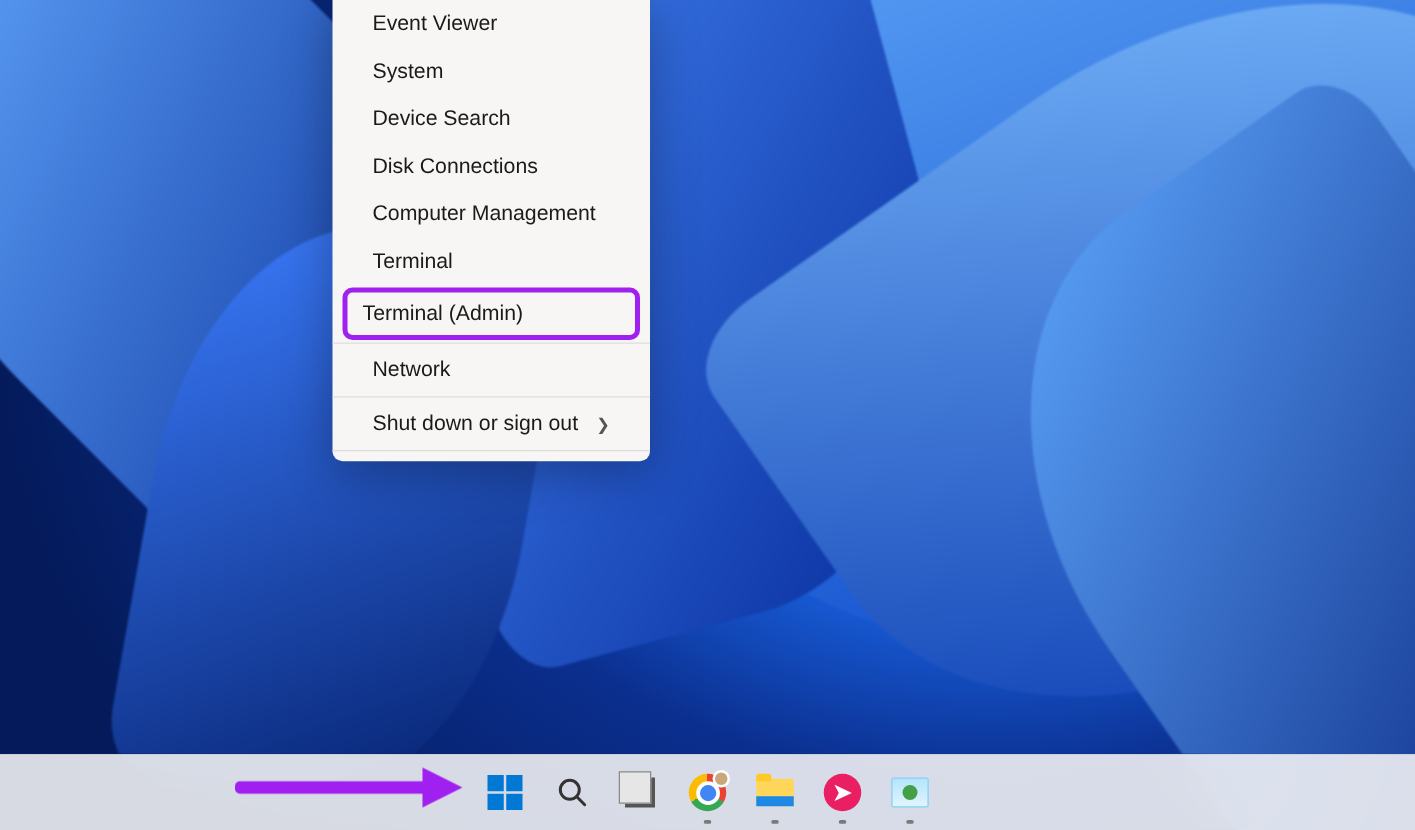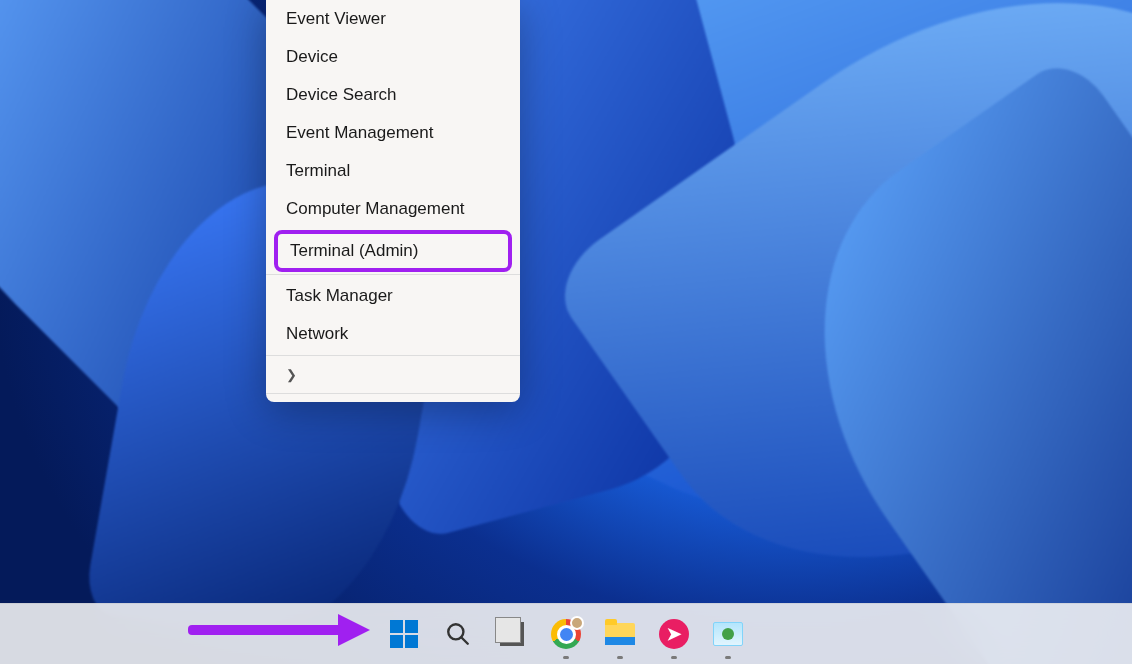--- a/index.html
+++ b/index.html
@@ -37,21 +37,21 @@
   background: #f8f6f4;
   border-radius: 0 0 8px 8px;
   box-shadow: 0 8px 40px rgba(0,0,0,0.3);
   padding-bottom: 6px;
   z-index: 20;
 }
 .menu-item {
   display: flex;
   align-items: center;
   justify-content: space-between;
-  padding: 9px 20px;
+  padding: 9px 32px;
   font-size: 17px;
   color: #1a1a1a;
   cursor: pointer;
 }
 .sep { height: 1px; background: #ddd; margin: 2px 0; }
 .highlighted-wrap {
   border: 4px solid #a020f0;
   border-radius: 8px;
   margin: 2px 8px;
 }
@@ -147,48 +147,46 @@
   <div class="petal p4"></div>
   <div class="petal p5"></div>
   <div class="petal p6"></div>
 </div>
 
 <div class="context-menu">
   <div class="menu-item">
       <span class="label"><span>Event Viewer</span></span>
     </div>
   <div class="menu-item">
-      <span class="label"><span>Device</span></span>
+      <span class="label"><span>System</span></span>
     </div>
   <div class="menu-item">
       <span class="label"><span>Device Search</span></span>
     </div>
   <div class="menu-item">
-      <span class="label"><span>Event Management</span></span>
+      <span class="label"><span>Disk Connections</span></span>
+    </div>
+  <div class="menu-item">
+      <span class="label"><span>Computer Management</span></span>
     </div>
   <div class="menu-item">
       <span class="label"><span>Terminal</span></span>
-    </div>
-  <div class="menu-item">
-      <span class="label"><span>Computer Management</span></span>
     </div>
   <div class="highlighted-wrap">
     <div class="menu-item">
         <span class="label"><span>Terminal (Admin)</span></span>
       </div>
   </div>
   <div class="sep"></div>
   <div class="menu-item">
-      <span class="label"><span>Task Manager</span></span>
-    </div>
-  <div class="menu-item">
       <span class="label"><span>Network</span></span>
     </div>
   <div class="sep"></div>
   <div class="menu-item">
+    <span class="label"><span>Shut down or sign out</span></span>
     <span class="submenu-arrow">❯</span>
   </div>
   <div class="sep"></div>
 </div>
 
 <div class="arrow-annotation">
   <div class="arrow-line"></div>
   <div class="arrow-head"></div>
 </div>
 

